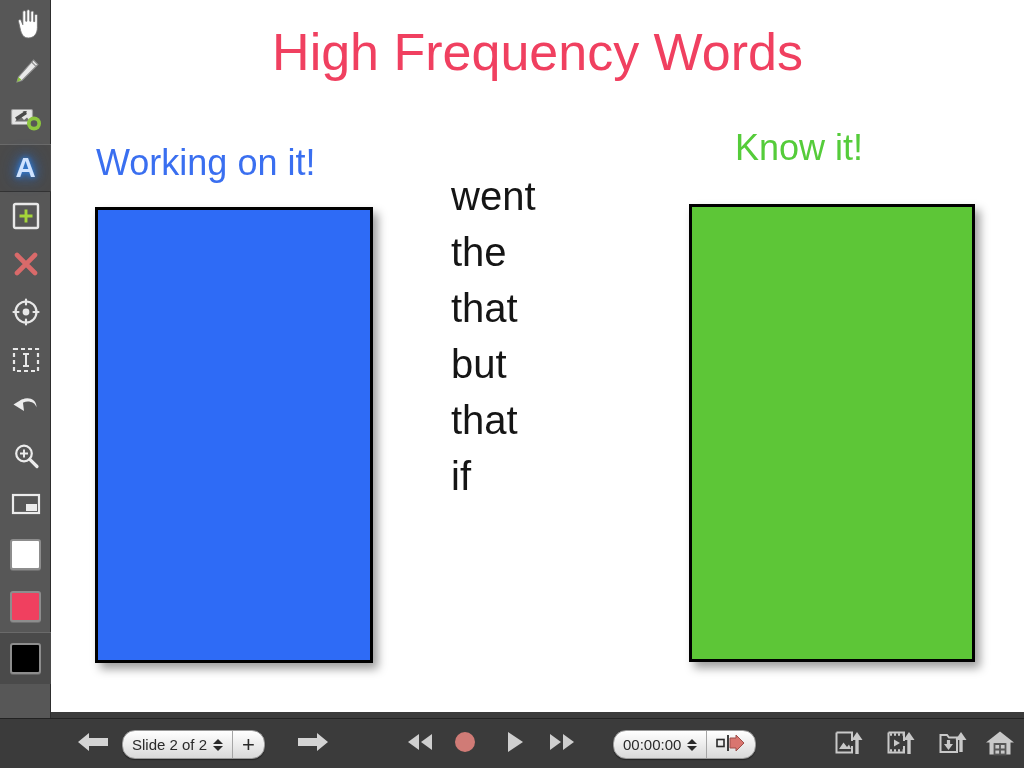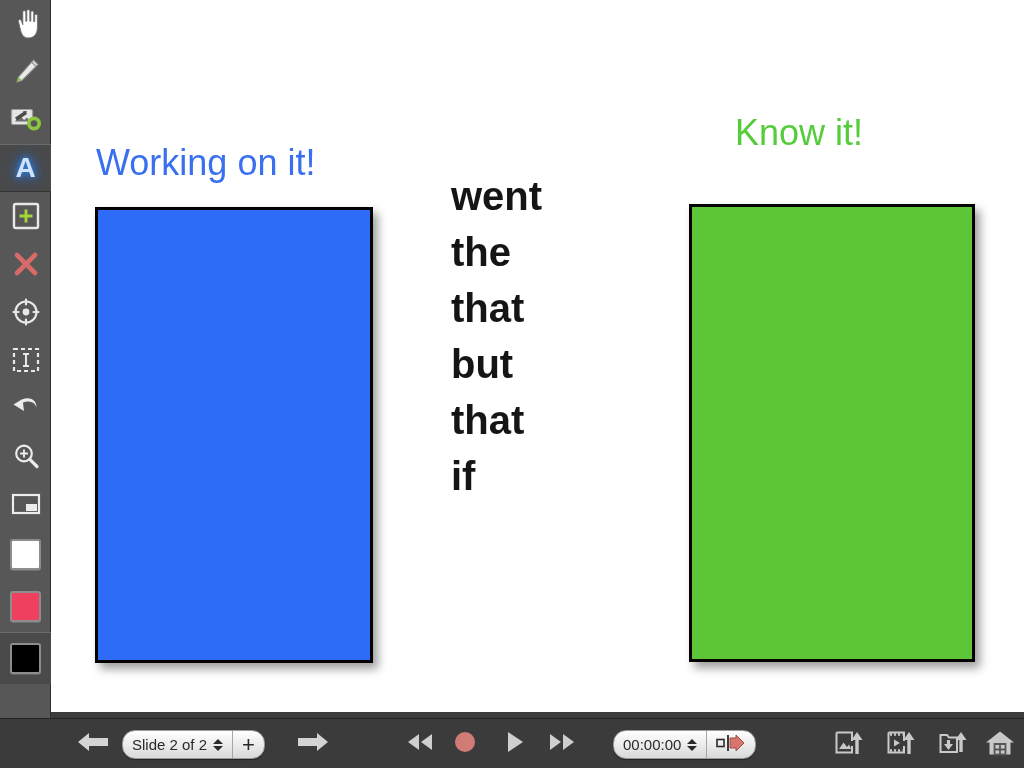--- a/index.html
+++ b/index.html
@@ -96,21 +96,21 @@
     color: #f04060;
     white-space: nowrap;
   }
 
   .col-heading {
     position: absolute;
     font-size: 36px;
     white-space: nowrap;
   }
   #heading-working { left: 45px; top: 142px; color: #3a6ff0; }
-  #heading-know    { left: 684px; top: 112px; color: #55cc3a; }
+  #heading-know    { left: 684px; top: 127px; color: #55cc3a; }
 
   .card {
     position: absolute;
     border: 3px solid #000000;
     box-sizing: border-box;
     box-shadow: 5px 6px 9px rgba(0,0,0,0.38);
   }
   #card-working {
     left: 44px; top: 207px;
     width: 278px; height: 456px;
@@ -123,21 +123,20 @@
   }
 
   #word-list {
     position: absolute;
     left: 400px;
     top: 168px;
     width: 150px;
     color: #151515;
     font-size: 40px;
     line-height: 56px;
-    font-weight: bold;
   }
   #word-list .word { display: block; white-space: nowrap; }
 
   
   #bottom-bar {
     position: absolute;
     left: 0; top: 718px;
     width: 1024px;
     height: 50px;
     background: #3b3b3b;
@@ -326,20 +325,21 @@
     <div class="swatch-cell">
       <span class="swatch" style="background:#f0405f"></span>
     </div>
     <div class="swatch-cell active">
       <span class="swatch" style="background:#000000"></span>
     </div>
   </div>
 
   <div id="canvas">
 
+    <div id="slide-title">High Frequency Words</div>
 
     <div class="col-heading" id="heading-working">Working on it!</div>
 
     <div class="col-heading" id="heading-know">Know it!</div>
 
     <div class="card" id="card-working"></div>
 
     <div class="card" id="card-know"></div>
 
     <div id="word-list">

